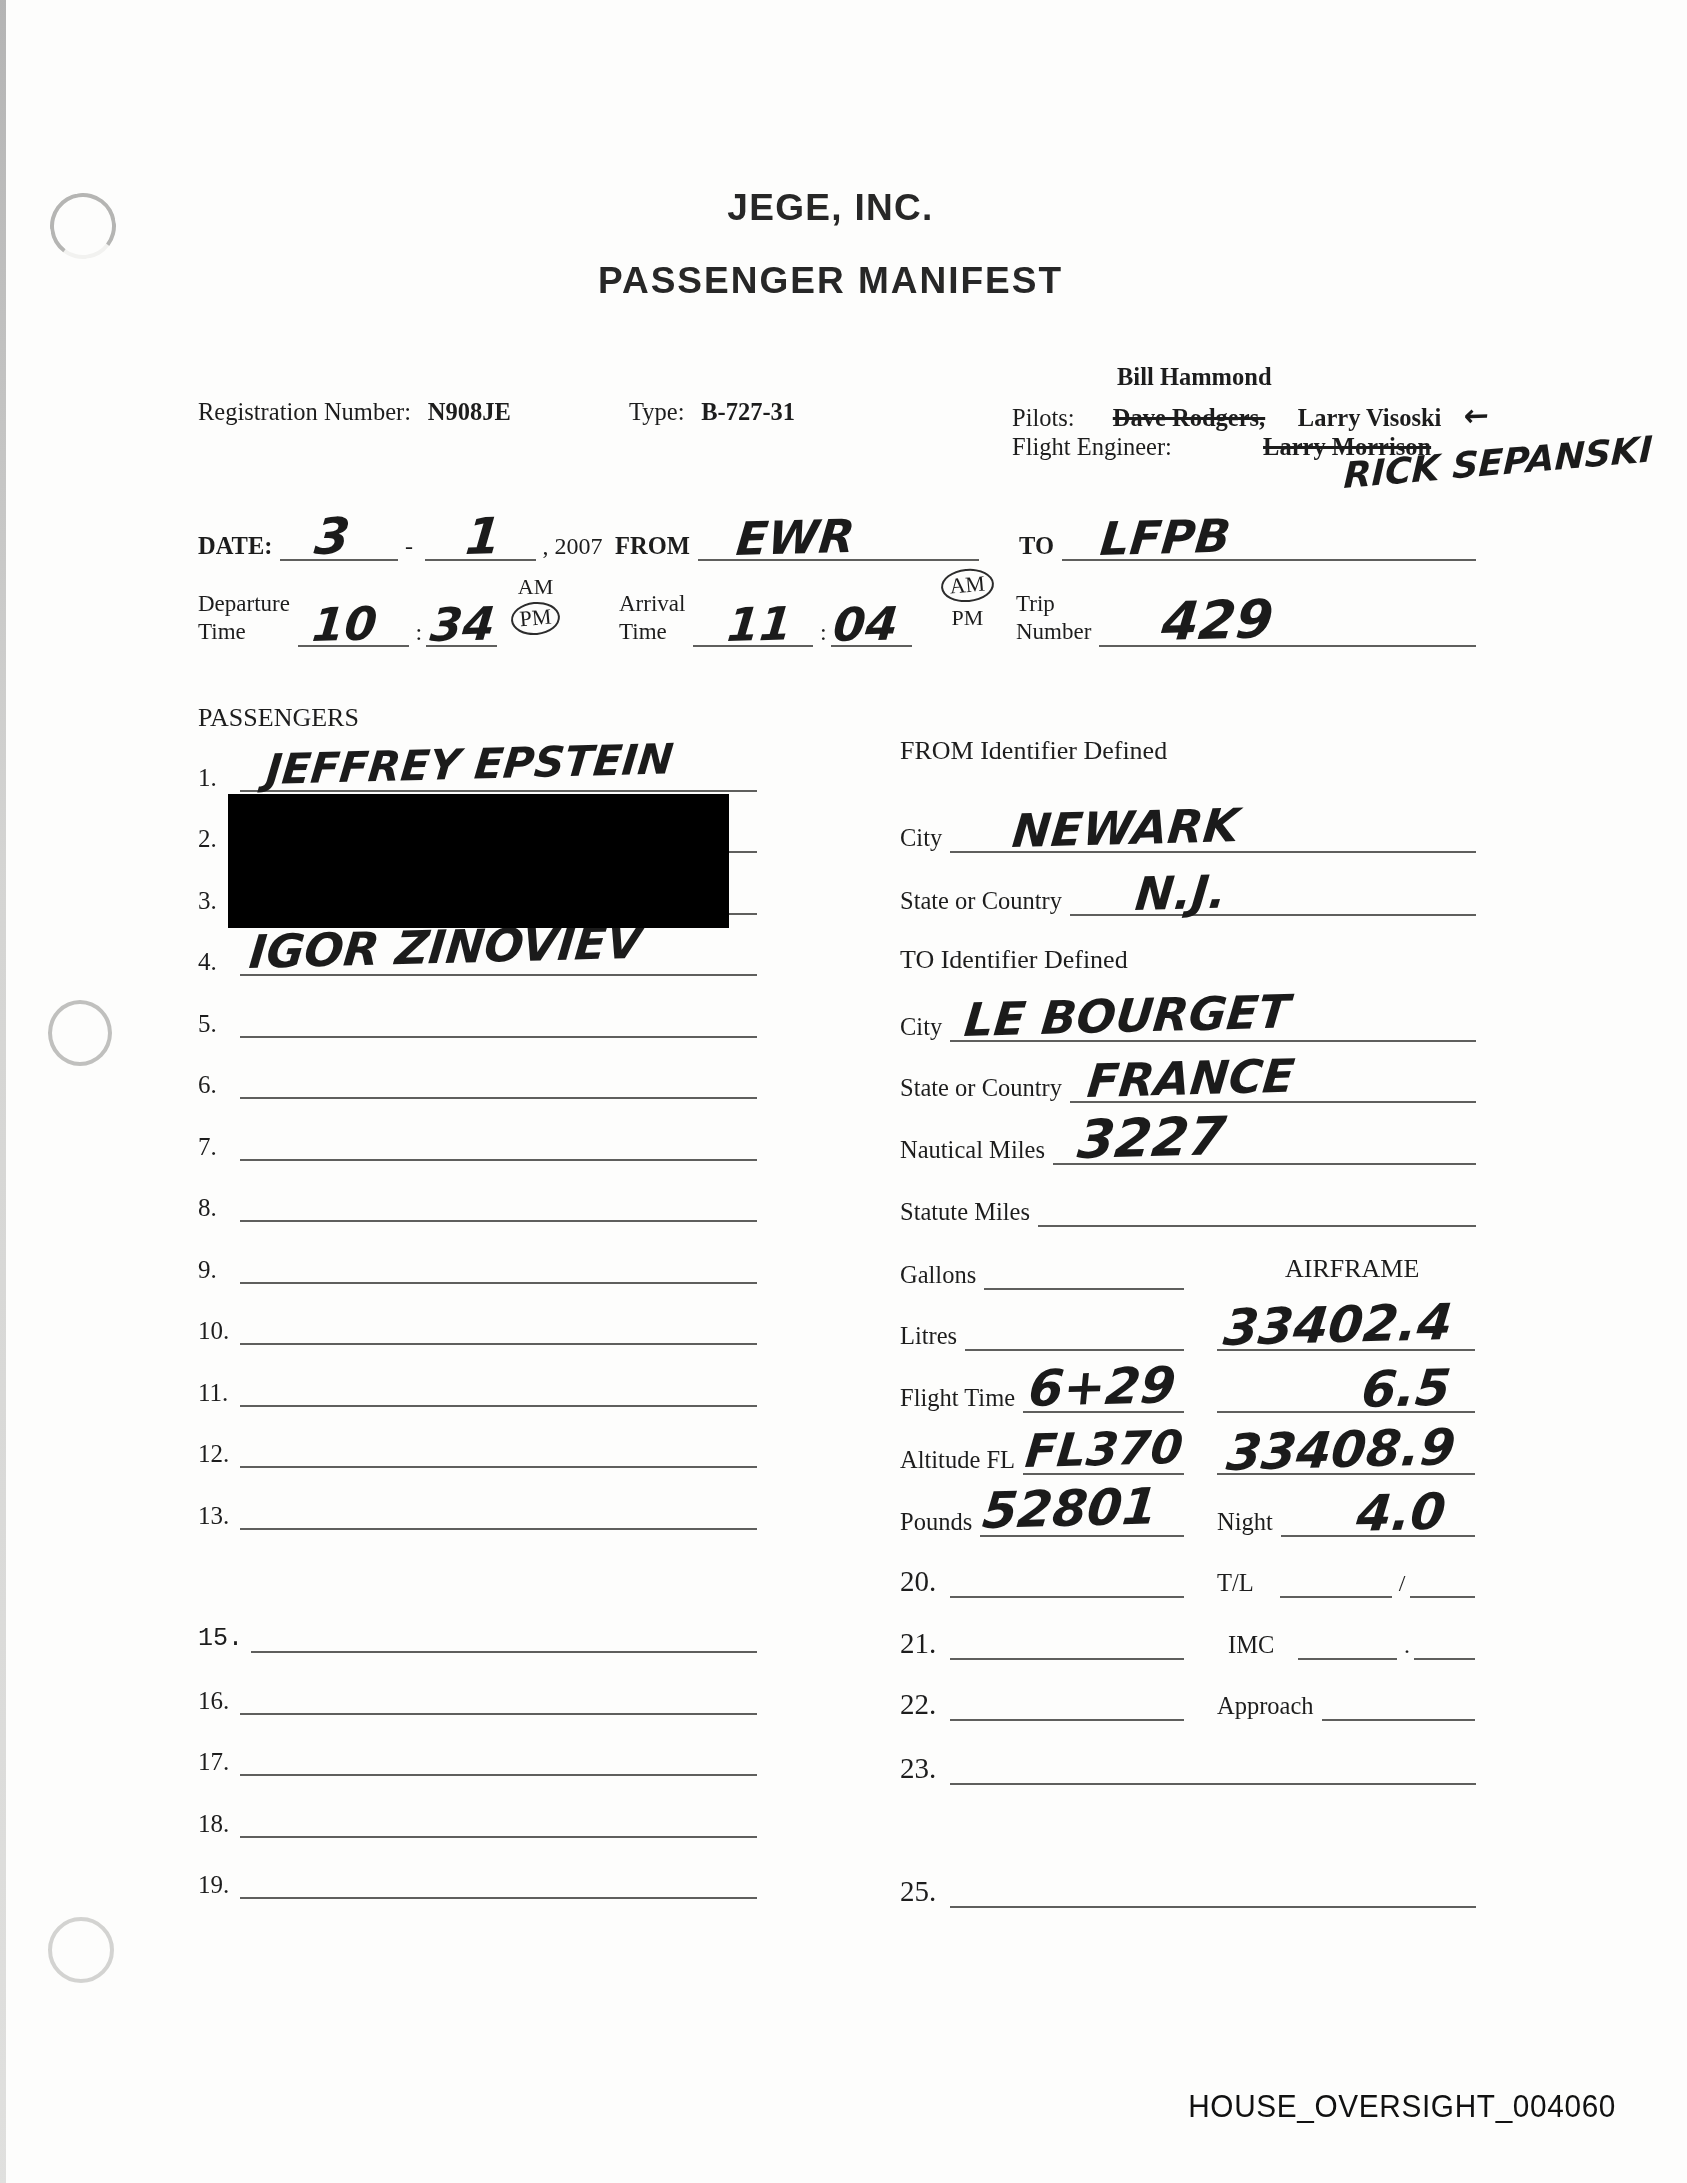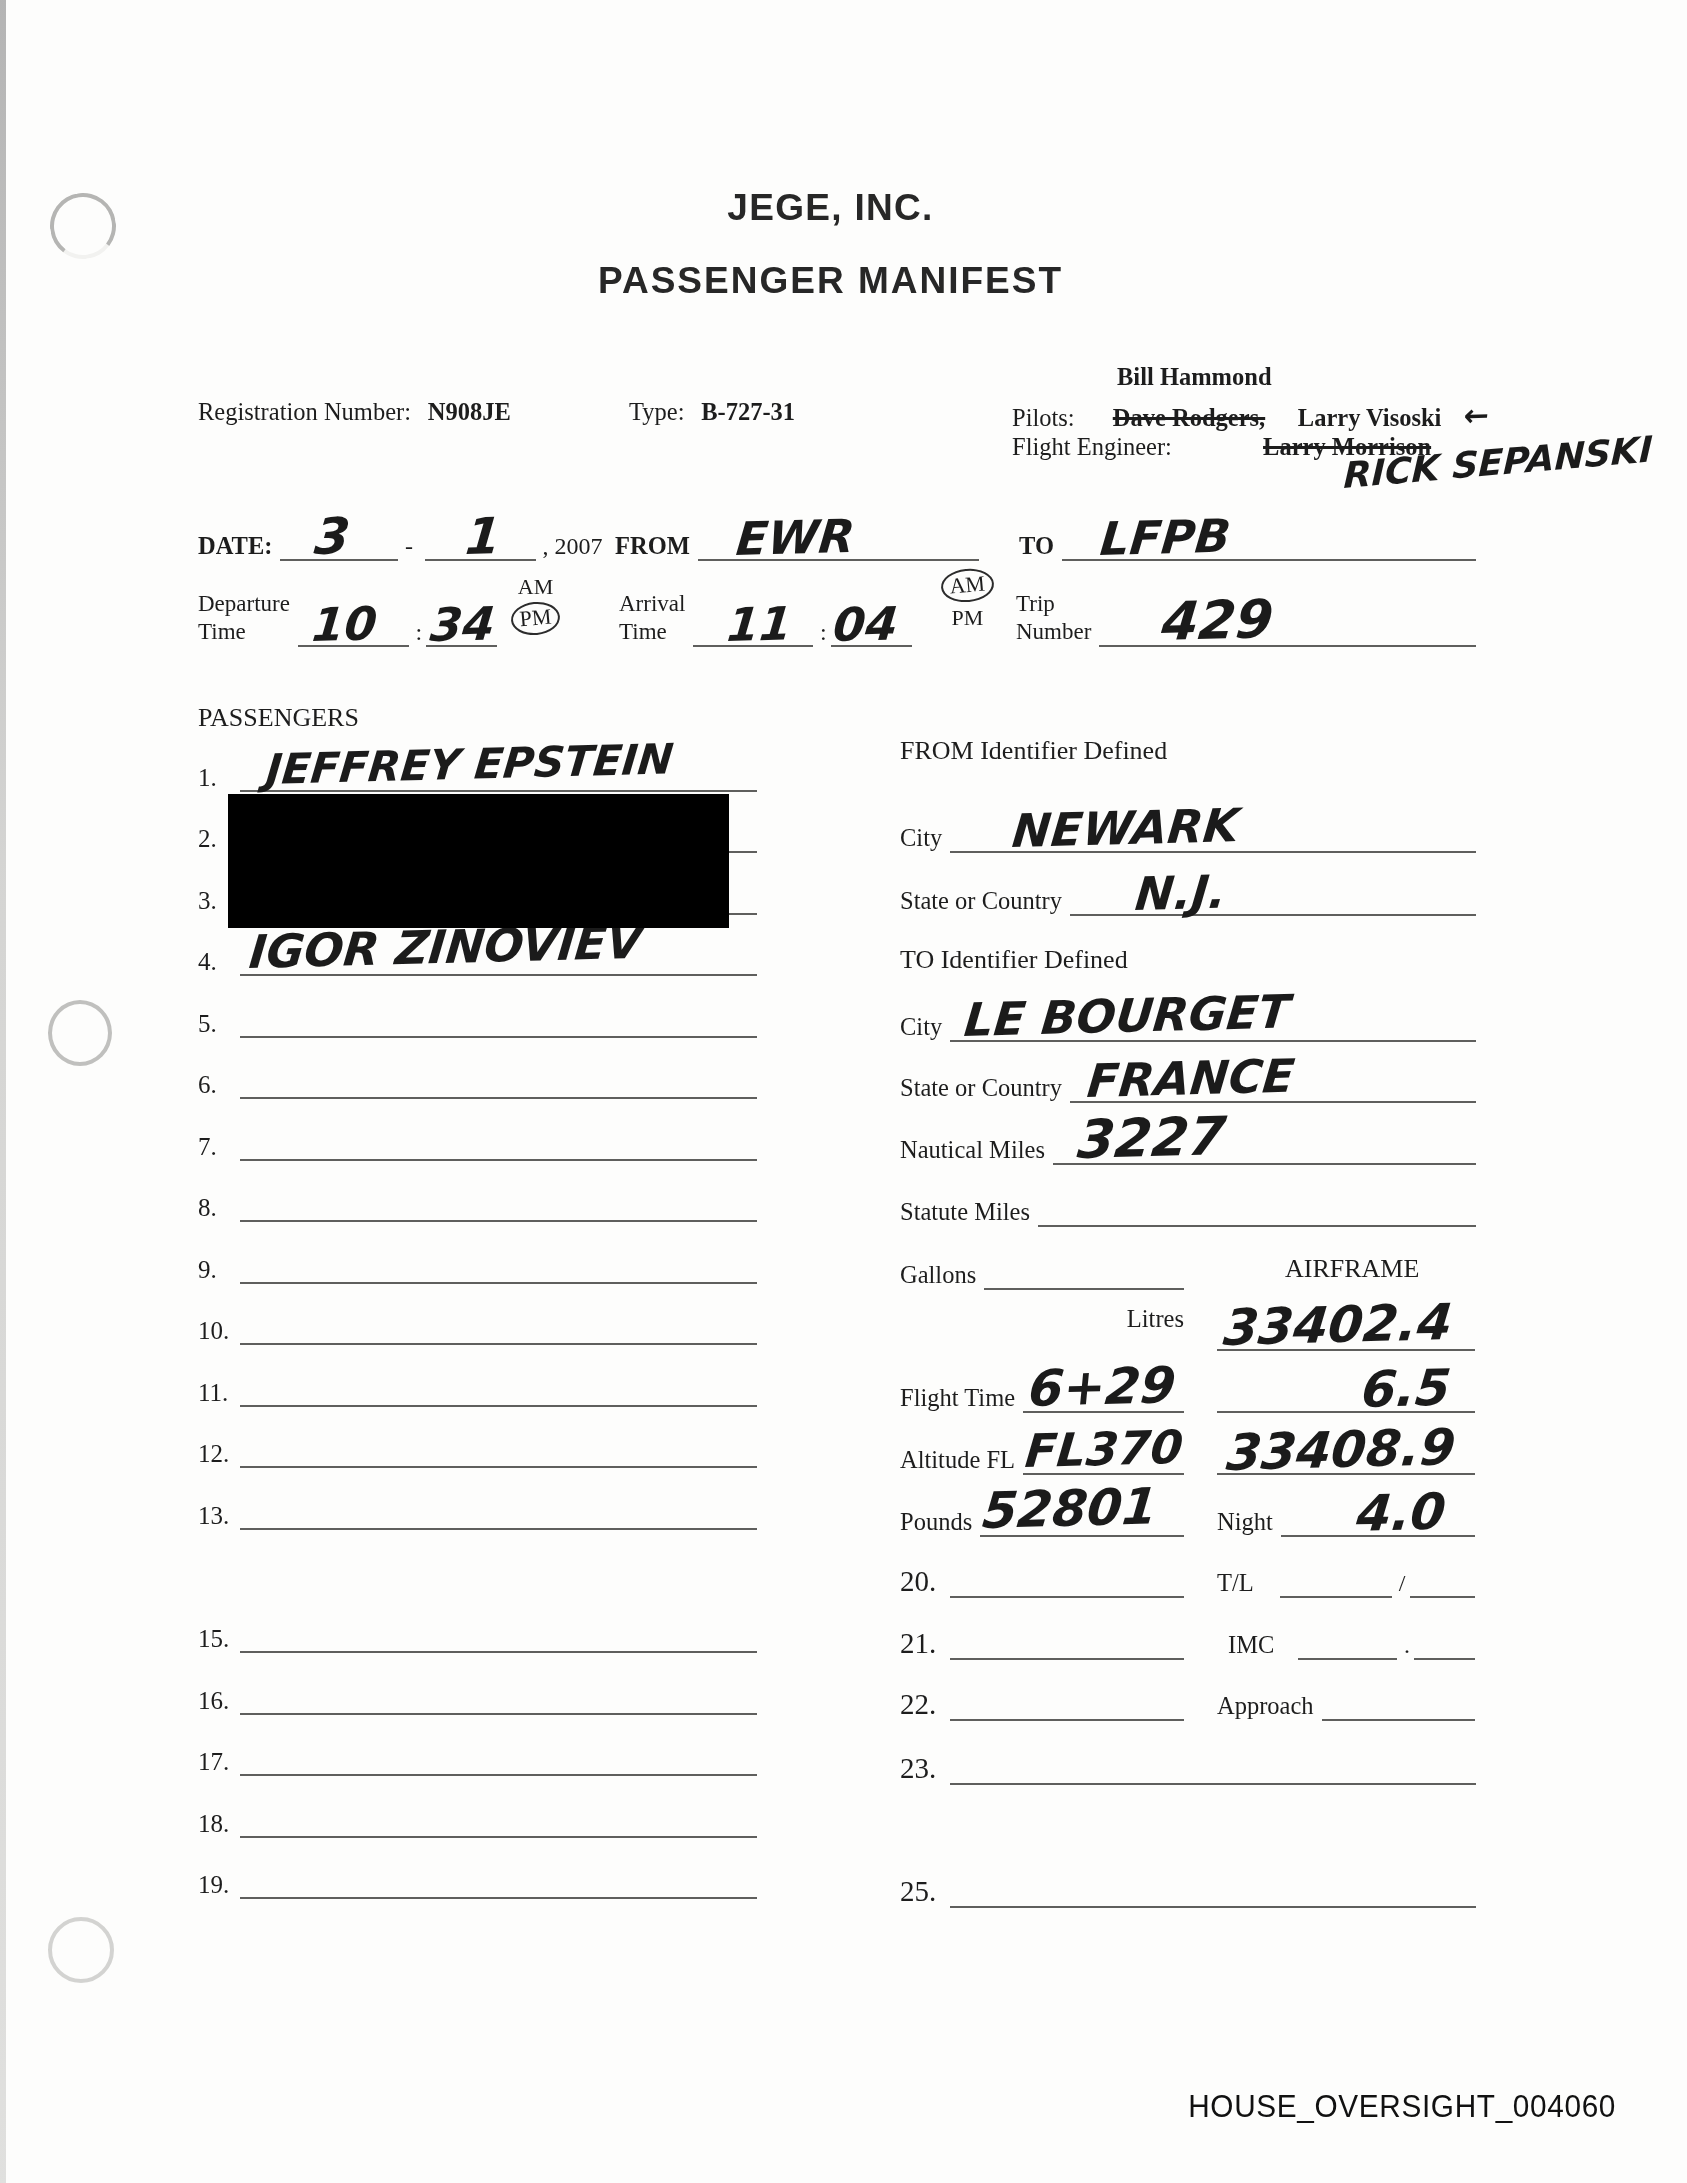--- a/index.html
+++ b/index.html
@@ -208,21 +208,21 @@
     <span class="ln"></span>
   </div>
   <div class="prow" style="top:1422px;">
     <span class="pnum">12.</span>
     <span class="ln"></span>
   </div>
   <div class="prow" style="top:1484px;">
     <span class="pnum">13.</span>
     <span class="ln"></span>
   </div>
-  <div class="prow" style="top:1607px;">
+  <div class="prow" style="top:1607px;font-family:Liberation Mono, monospace;">
     <span class="pnum">15.</span>
     <span class="ln"></span>
   </div>
   <div class="prow" style="top:1669px;">
     <span class="pnum">16.</span>
     <span class="ln"></span>
   </div>
   <div class="prow" style="top:1730px;">
     <span class="pnum">17.</span>
     <span class="ln"></span>
@@ -276,21 +276,21 @@
       <span class="hand h64 val"></span>
     </span>
   </div>
 
   <div class="frow" style="left:900px;top:1244px;width:284px;">
     <span class="lab">Gallons</span>
     <span class="ln"></span>
   </div>
   <div class="abs heading" style="left:1285px;top:1254px;">AIRFRAME</div>
 
-  <div class="frow" style="left:900px;top:1305px;width:284px;flex-direction:column;">
+  <div class="frow" style="left:900px;top:1305px;width:284px;">
     <span class="lab">Litres</span>
     <span class="ln"></span>
   </div>
   <div class="frow" style="left:1217px;top:1305px;width:258px;">
     <span class="ln" style="margin-left:0;">
       <span class="hand h76 val" style="left:4px;bottom:-8px;">33402.4</span>
     </span>
   </div>
 
   <div class="frow" style="left:900px;top:1367px;width:284px;">

